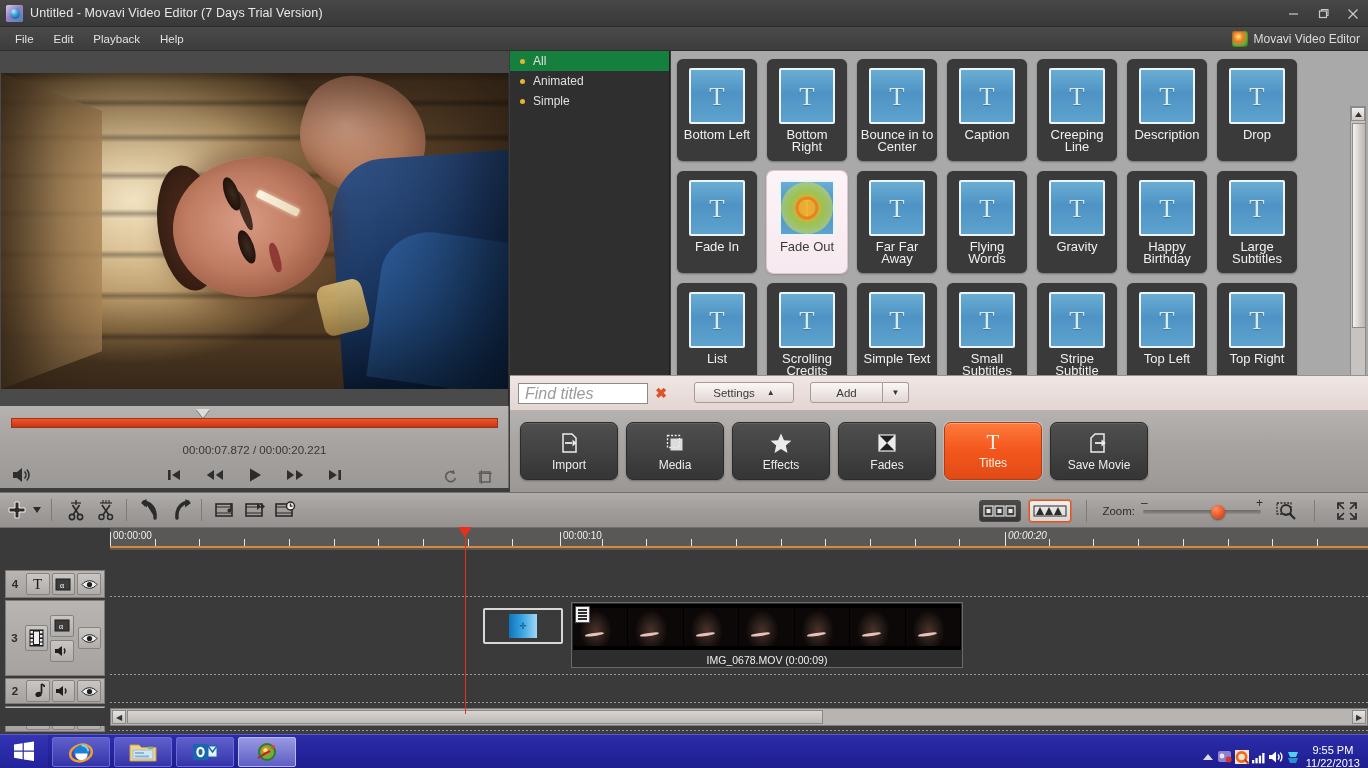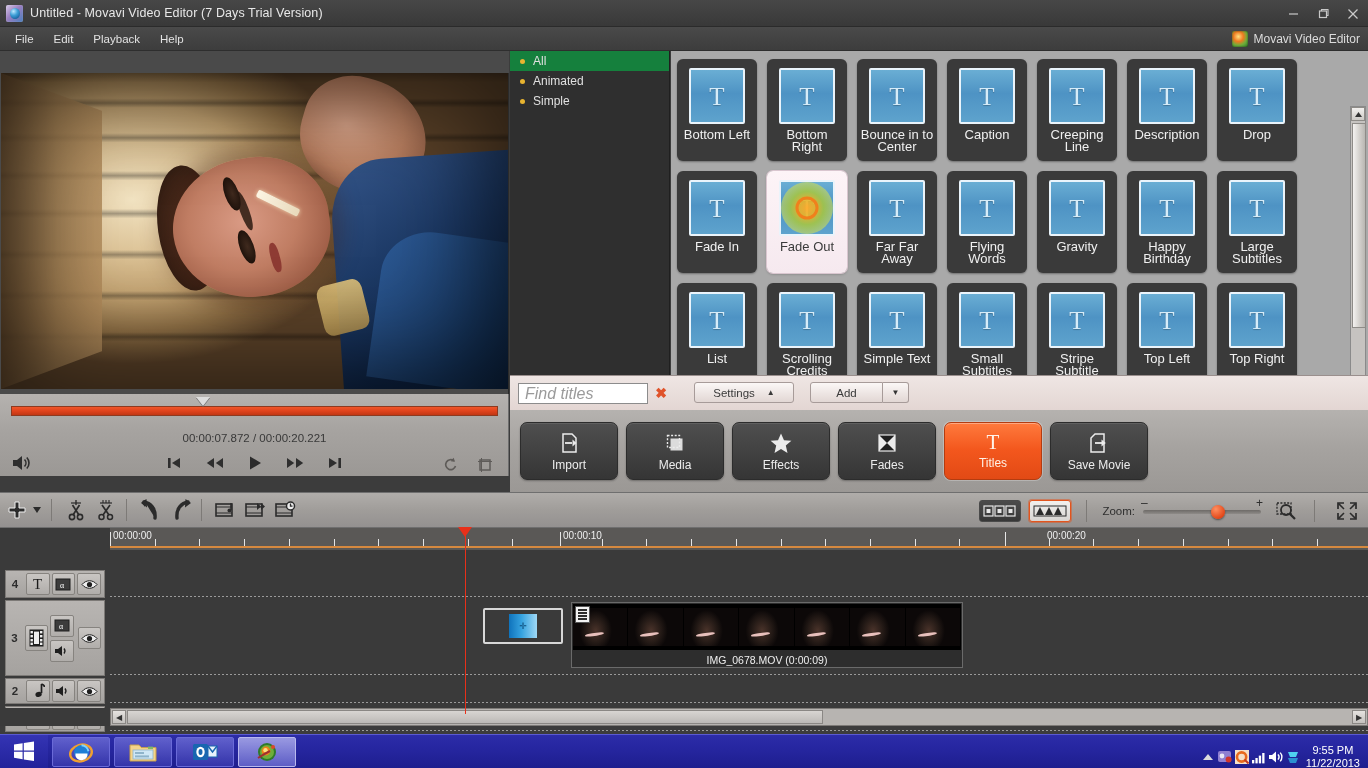--- a/index.html
+++ b/index.html
@@ -268,21 +268,21 @@
   }
   #btn-add-drop {
     position:absolute; left:373px; top:6px; width:26px; height:21px;
     background: linear-gradient(to bottom,#fbf7f6,#e2d7d4);
     border:1px solid #a79b99; border-left:none; border-radius:0 3px 3px 0;
     display:flex; align-items:center; justify-content:center; color:#333;
   }
 
   
   #transport {
-    position:absolute; left:0; top:394px; width:509px; height:82px;
+    position:absolute; left:0; top:406px; width:509px; height:82px;
     background: linear-gradient(to bottom,#b3b0ad 0%, #a2a09d 30%, #97name 100%);
     background: linear-gradient(to bottom,#b5b2af 0%, #a6a3a0 40%, #98959288 100%);
     background: linear-gradient(to bottom,#b5b2af 0%, #a6a3a0 45%, #9b9895 100%);
     border-right:1px solid #6d6d6d;
   }
   #seek-track {
     position:absolute; left:11px; top:12px; width:487px; height:10px;
     background: linear-gradient(to bottom,#f0562a 0%, #e0431c 50%, #c13714 100%);
     border:1px solid #8d3a20;
   }
@@ -919,21 +919,21 @@
 
 <div id="timeline">
 
   <div id="ruler">
     <div id="ruler-line"></div>
     <div class="rtick major" style="left:0;"></div>
     <div class="rlabel" style="left:0;">00:00:00</div>
     <div class="rtick major" style="left:450px;"></div>
     <div class="rlabel" style="left:450px;text-align:center;">00:00:10</div>
     <div class="rtick major" style="left:895px;"></div>
-    <div class="rlabel" style="left:934px;">00:00:20</div>
+    <div class="rlabel" style="left:895px;font-style:italic;">00:00:20</div>
   <div class="rtick" style="left: 44.7px;"></div>
       <div class="rtick" style="left: 89.4px;"></div>
       <div class="rtick" style="left: 134.1px;"></div>
       <div class="rtick" style="left: 178.8px;"></div>
       <div class="rtick" style="left: 223.5px;"></div>
       <div class="rtick" style="left: 268.2px;"></div>
       <div class="rtick" style="left: 312.9px;"></div>
       <div class="rtick" style="left: 357.6px;"></div>
       <div class="rtick" style="left: 402.3px;"></div>
       <div class="rtick" style="left: 491.7px;"></div>

